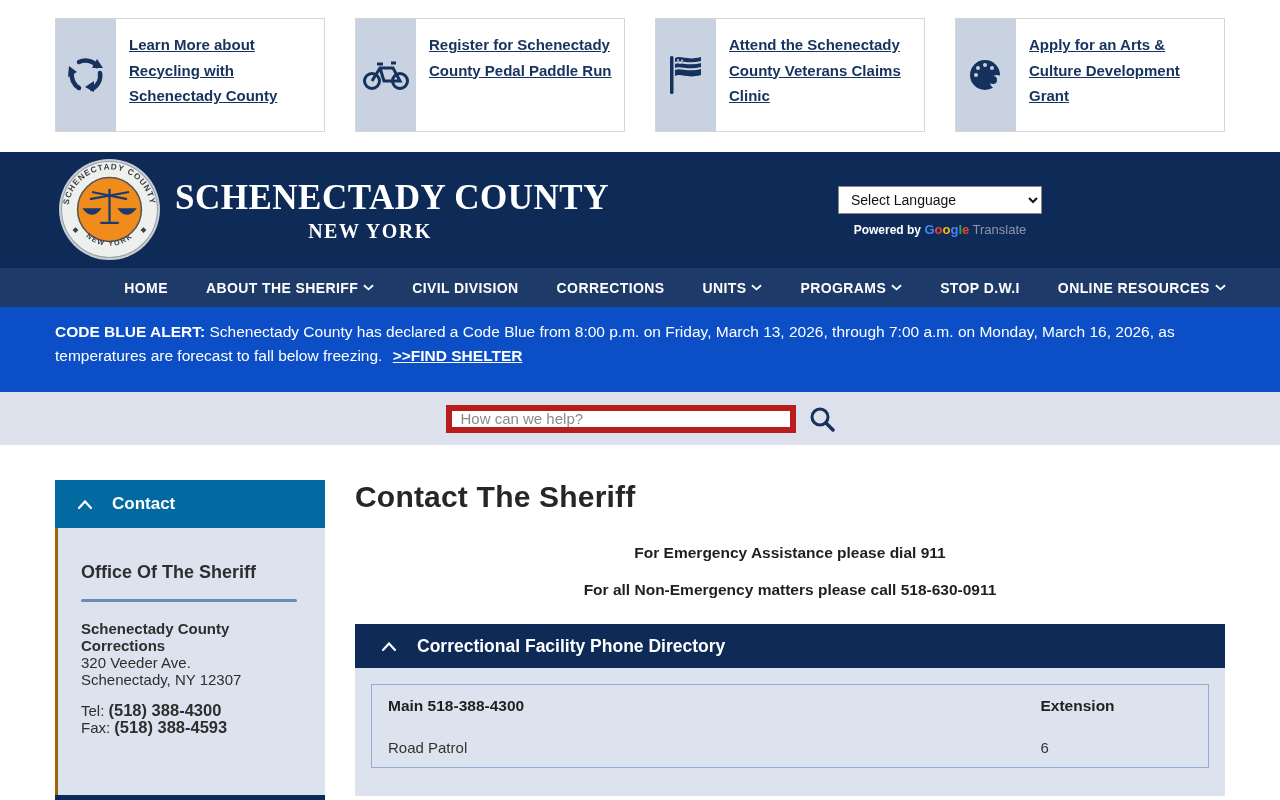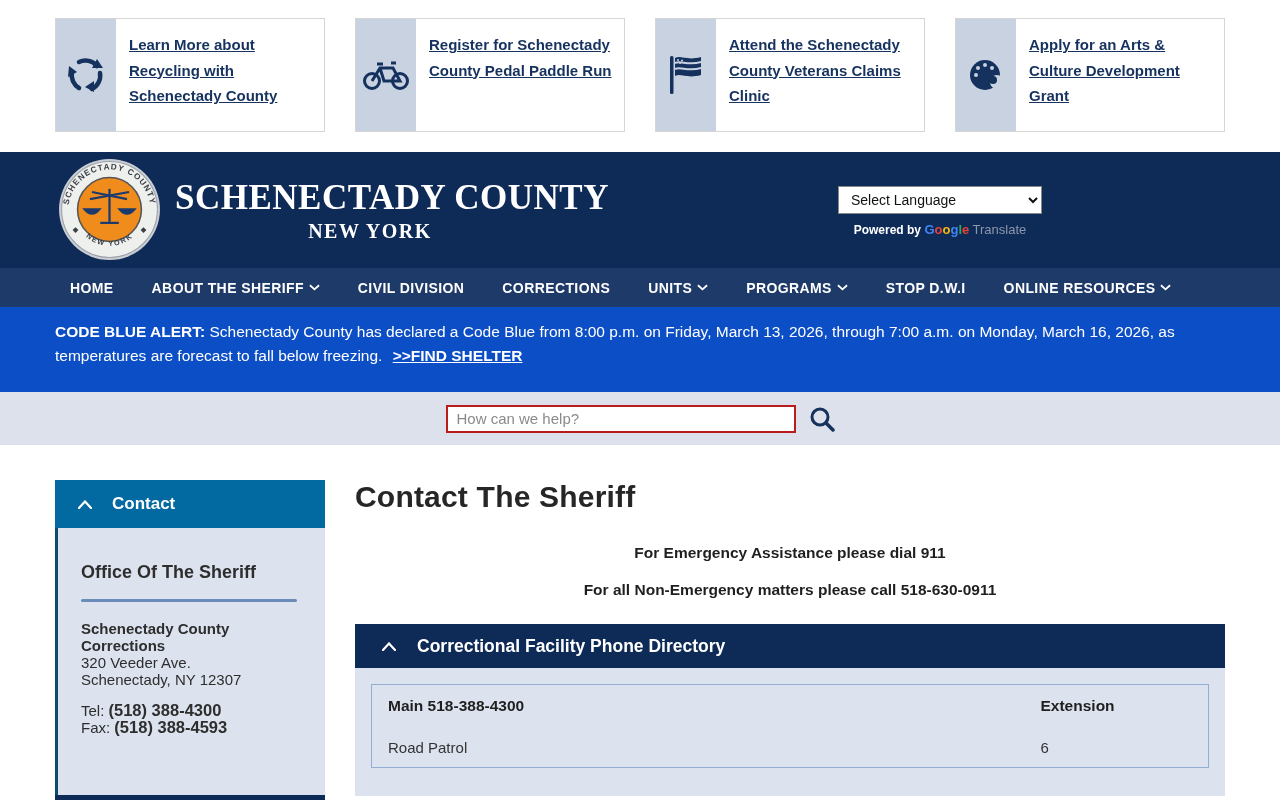--- a/index.html
+++ b/index.html
@@ -22,45 +22,45 @@
   .site-title { font-family:"Liberation Serif", serif; font-weight:700; font-size:35px; color:#fff; letter-spacing:0.5px; white-space:nowrap; }
   .site-subtitle { font-family:"Liberation Serif", serif; font-weight:700; font-size:20px; color:#fff; letter-spacing:1.5px; margin-top:2px; }
   .lang-widget { position:absolute; left:838px; top:34px; width:204px; }
   .lang-widget select { width:204px; height:28px; font-size:14px; padding-left:8px; border:1px solid #888; background:#fff; color:#111; }
   .powered { margin-top:8px; text-align:center; font-size:12px; color:#fff; font-weight:bold; }
   .powered .gword { font-size:13px; font-weight:bold; }
   .powered .tword { font-size:13px; color:#8d97ab; font-weight:normal; }
 
   
   .main-nav { position:absolute; top:268px; left:0; width:1280px; height:39px; background:#1e3a69;
-              display:flex; align-items:center; gap:38px; padding-left:70px; }
+              display:flex; align-items:center; gap:38px; padding-left:70px;justify-content:center; }
   .nav-item { display:flex; align-items:center; gap:5px; color:#fff; font-size:14px; font-weight:bold;
               letter-spacing:0.4px; text-decoration:none; white-space:nowrap; }
 
   
   .alert { position:absolute; top:307px; left:0; width:1280px; height:85px; background:#0b4ec6;
            color:#fff; font-size:15.5px; line-height:24px; padding:13px 60px 0 55px; }
   .alert b { font-weight:bold; }
   .alert a { color:#fff; font-weight:bold; text-decoration:underline; margin-left:6px; }
 
   
   .search-band { position:absolute; top:392px; left:0; width:1280px; height:53px; background:#dde1ec;
                  display:flex; align-items:center; justify-content:center; }
-  .search-band input { width:350px; height:28px; border:2px solid #b91c1c; font-size:15px; padding:0 9px;
+  .search-band input { width:350px; height:28px; border:6px solid #b91c1c; font-size:15px; padding:0 9px;
                        color:#333; background:#fff; }
   .search-band input::placeholder { color:#8a8a8a; }
   .search-btn { background:none; border:none; margin-left:13px; cursor:pointer; display:flex; align-items:center; }
 
   
   .content { position:absolute; top:445px; left:0; width:1280px; height:355px; background:#fff; }
 
   .sidebar { position:absolute; left:55px; top:35px; width:270px; }
   .side-header { height:48px; background:#0369a1; display:flex; align-items:center; gap:20px; padding-left:23px; }
   .side-header span { color:#fff; font-size:17px; font-weight:bold; }
-  .side-body { background:#dde3ee; border-left:3px solid #0c4a6e; height:267px; padding:34px 24px 0 23px; overflow:hidden; }
+  .side-body { background:#dde3ee; border-left:3px solid #a16207; height:267px; padding:34px 24px 0 23px; overflow:hidden; }
   .side-body h3 { font-size:18px; font-weight:bold; color:#2e2e2e; }
   .divider { height:3px; background:#6b8cba; border-radius:2px; margin:16px 4px 18px 0; }
   .side-body p { font-size:15px; color:#2e2e2e; line-height:17px; }
   .side-body .org { font-weight:bold; }
   .contactline { margin-top:0; }
   .contactline strong { font-size:16.5px; }
   .tel-group { margin-top:14px; }
   .side-next-strip { height:6px; background:#0e2a57; }
 
   .main-col { position:absolute; left:355px; top:35px; width:870px; }

